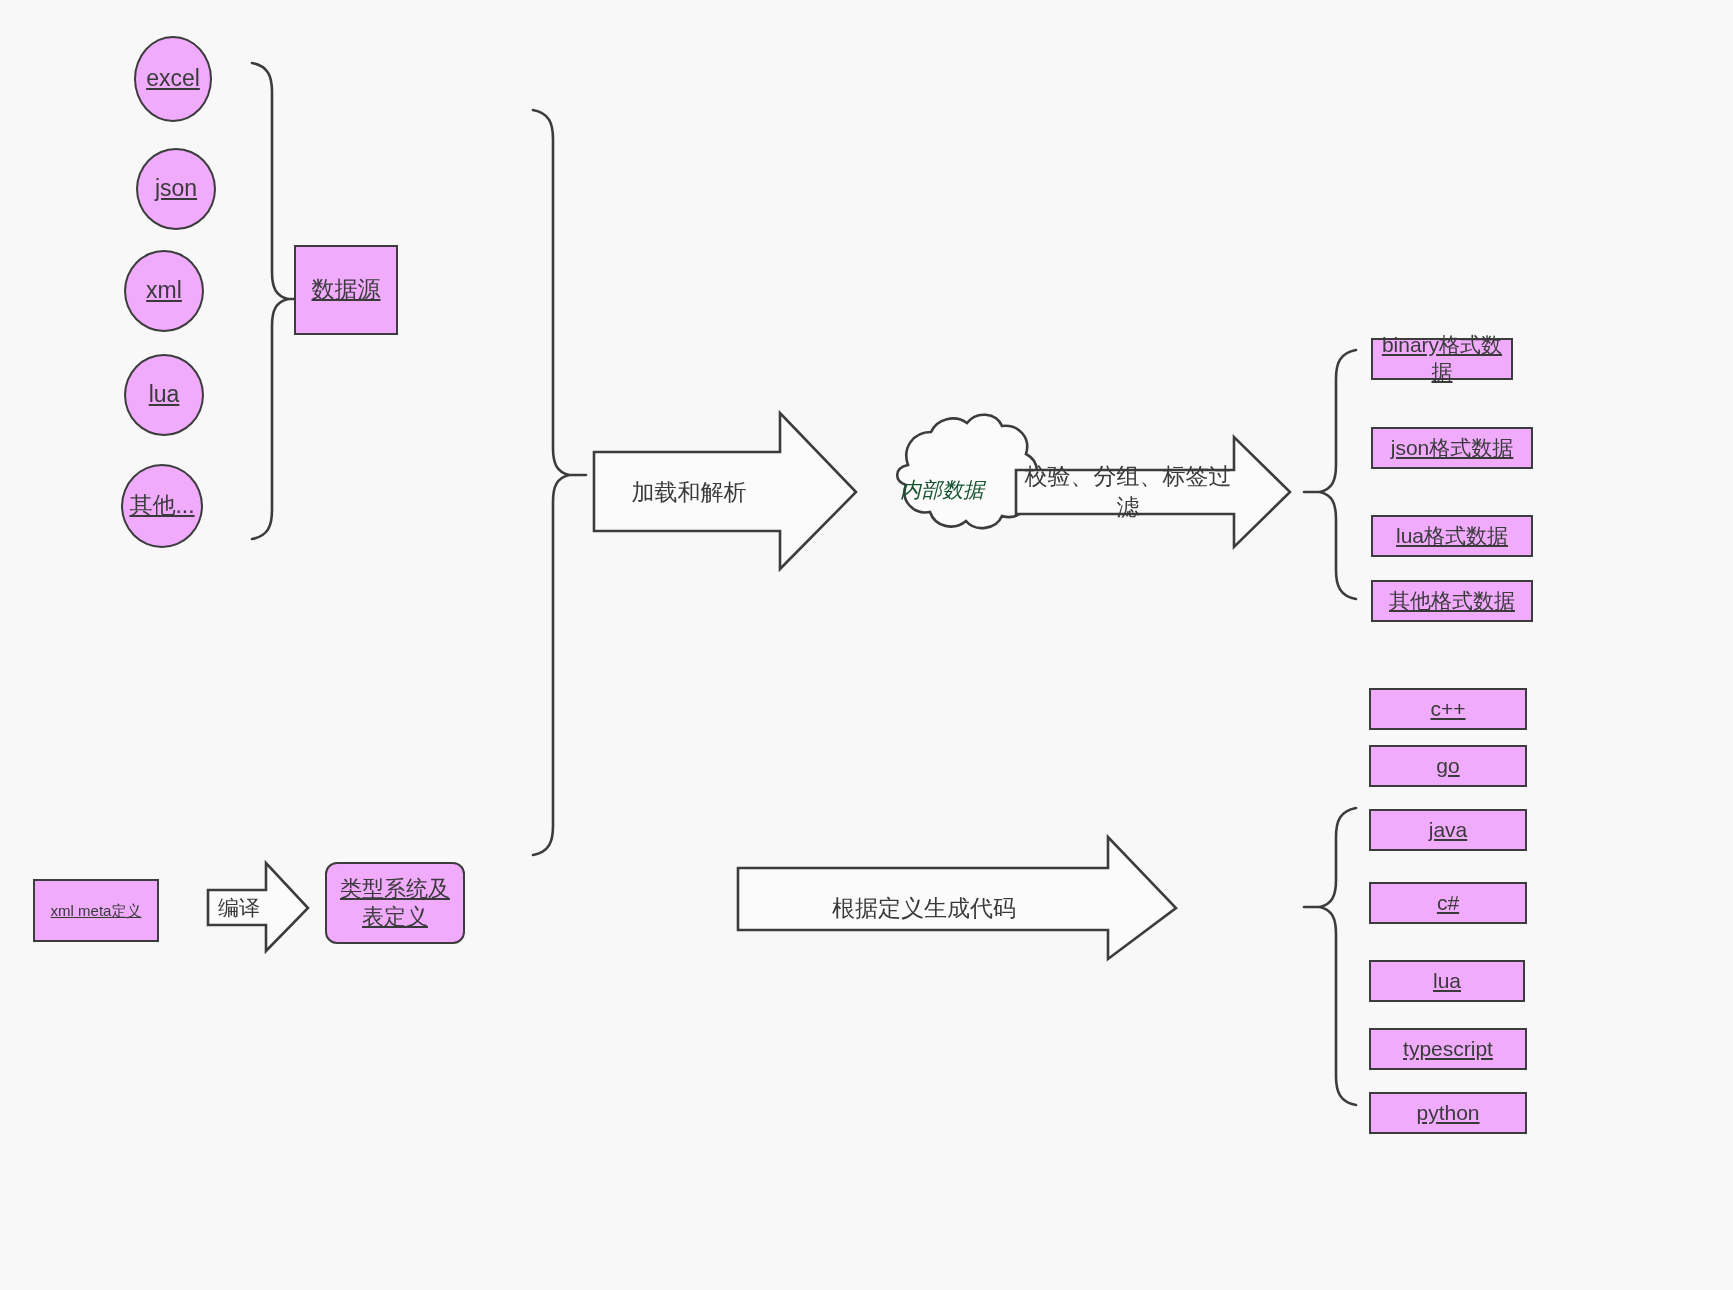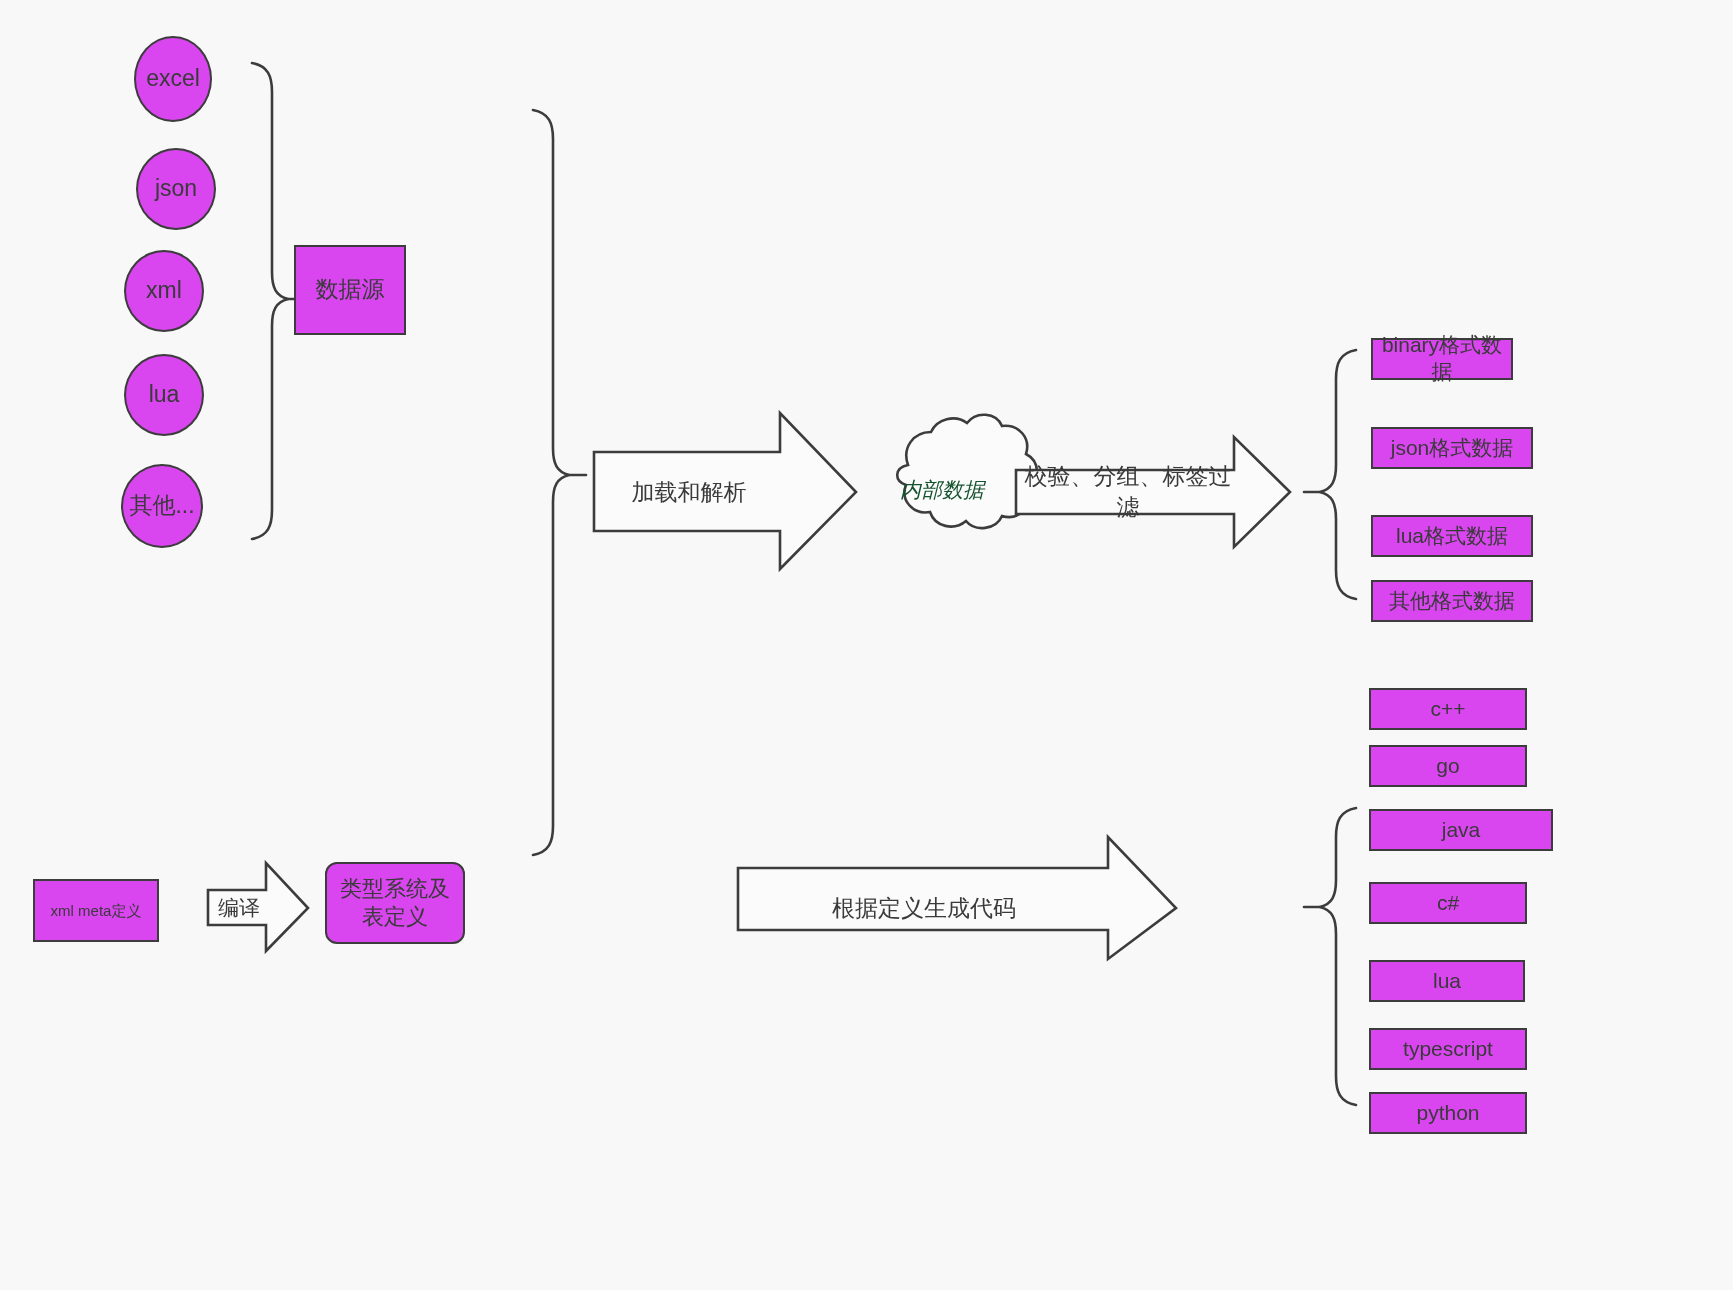--- a/index.html
+++ b/index.html
@@ -24,24 +24,25 @@
   }
 
   
   .node {
     position: absolute;
     box-sizing: border-box;
     display: flex;
     align-items: center;
     justify-content: center;
     text-align: center;
-    background: #d946ef;
+    background: #f0abfc;
     border: 2.5px solid #3c3c3c;
     color: #3a3a3a;
     line-height: 1.28;
+    text-decoration: underline;
   }
 
   .circle {
     border-radius: 50%;
     font-size: 23px;
   }
 
   .rect {
     font-size: 23px;
     padding: 2px 6px;
@@ -153,21 +154,21 @@
   <div class="node circle" style="left:124px; top:250px; width:80px; height:82px;">
     <span>xml</span>
   </div>
   <div class="node circle" style="left:124px; top:354px; width:80px; height:82px;">
     <span>lua</span>
   </div>
   <div class="node circle" style="left:121px; top:464px; width:82px; height:84px;">
     <span>其他...</span>
   </div>
 
-  <div class="node rect" style="left:294px; top:245px; width:112px; height:90px;text-align:center;">
+  <div class="node rect" style="left:294px; top:245px; width:104px; height:90px;text-align:center;">
     <span>数据源</span>
   </div>
 
   <div class="arrow-label" style="left:596px; top:470px; width:186px; height:44px;">
     <span>加载和解析</span>
   </div>
 
   <div class="cloud-label" style="left:888px; top:468px; width:108px; height:44px;">
     <span>内部数据</span>
   </div>
@@ -188,21 +189,21 @@
   <div class="node rect small-box" style="left:1371px; top:580px; width:162px; height:42px;">
     <span>其他格式数据</span>
   </div>
 
   <div class="node rect small-box" style="left:1369px; top:688px; width:158px; height:42px;">
     <span>c++</span>
   </div>
   <div class="node rect small-box" style="left:1369px; top:745px; width:158px; height:42px;">
     <span>go</span>
   </div>
-  <div class="node rect small-box" style="left:1369px; top:809px; width:184px; height:42px;">
+  <div class="node rect small-box" style="left:1369px; top:809px; width:158px; height:42px;">
     <span>java</span>
   </div>
   <div class="node rect small-box" style="left:1369px; top:882px; width:158px; height:42px;">
     <span>c#</span>
   </div>
   <div class="node rect small-box" style="left:1369px; top:960px; width:156px; height:42px;">
     <span>lua</span>
   </div>
   <div class="node rect small-box" style="left:1369px; top:1028px; width:158px; height:42px;">
     <span>typescript</span>

